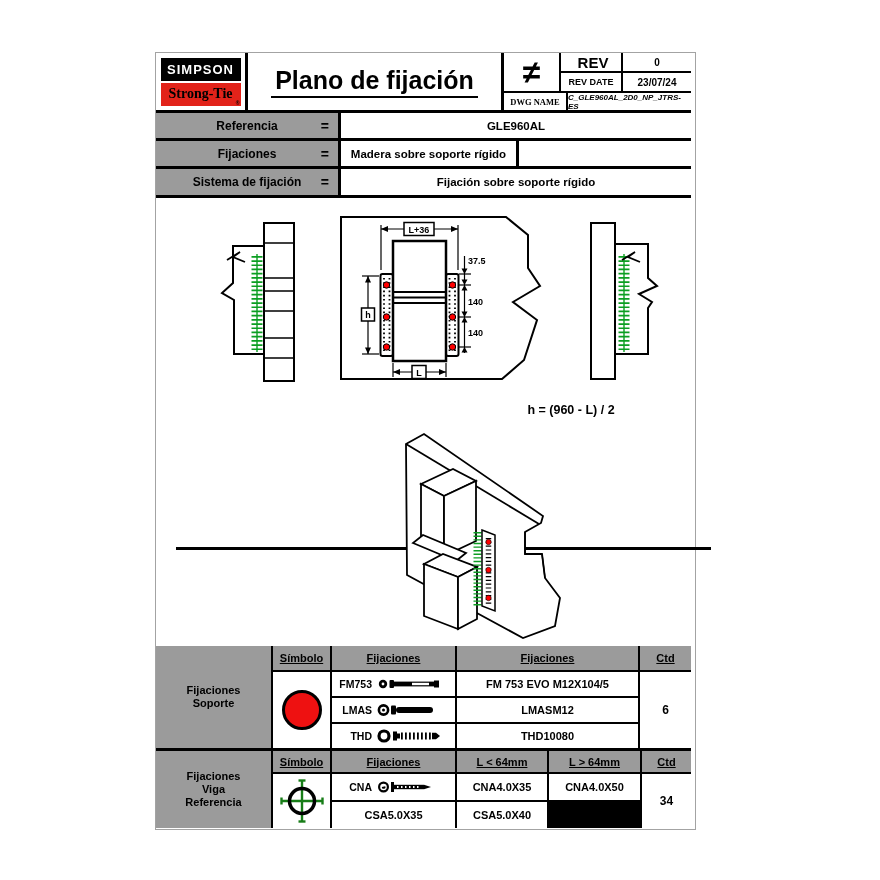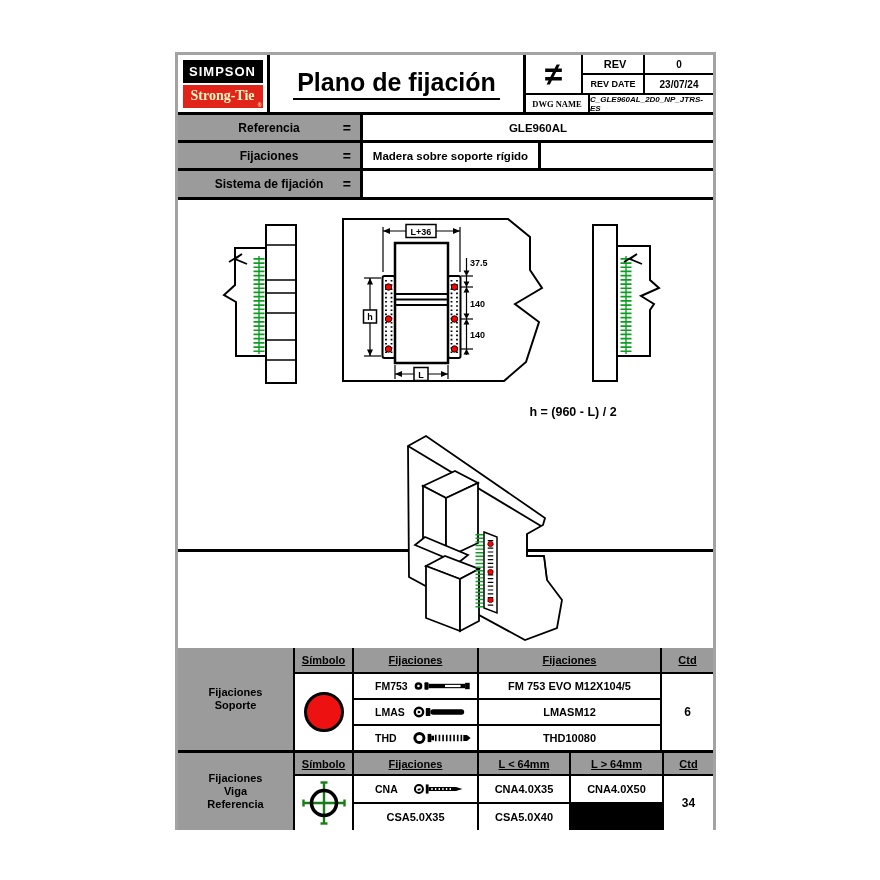--- a/index.html
+++ b/index.html
@@ -1,64 +1,64 @@
 <!DOCTYPE html>
 <html style="--sheet-gray: #9b9b9b; --logo-red: #e2231a; --symbol-red: #ee1111; --screw-green: #0c9e22; --crosshair-green: #177d17; --marker-red: #ff0000;"><head>
 <meta charset="utf-8">
 <style>
   html,body{margin:0;padding:0;background:#fff;}
   .canvas{position:relative;width:880px;height:880px;background:#fff;
           font-family:"Liberation Sans",sans-serif;font-weight:bold;color:#000;overflow:hidden;}
-  .sheet{position:absolute;left:175px;top:52px;width:541px;height:778px;
-         border:3px solid #a3a3a3;box-sizing:border-box;background:#fff;}
+  .sheet{position:absolute;left:155px;top:52px;width:541px;height:778px;
+         border:1px solid #a3a3a3;box-sizing:border-box;background:#fff;}
   .band{position:absolute;left:0;width:535px;box-sizing:border-box;}
 
   
   .hdr{top:0;height:60px;border-bottom:3px solid #000;display:flex;}
   .logo-cell{width:92px;border-right:3px solid #000;box-sizing:border-box;
              display:flex;flex-direction:column;align-items:center;justify-content:center;gap:2px;}
   .logo-black{background:#000;color:#fff;width:80px;height:23px;display:flex;align-items:center;
               justify-content:center;font-size:13px;letter-spacing:1px;}
-  .logo-red{background:var(--logo-red);color:#fef9c3;width:80px;height:23px;display:flex;align-items:center;
+  .logo-red{background:var(--logo-red);color:#000000;width:80px;height:23px;display:flex;align-items:center;
             justify-content:center;font-family:"Liberation Serif",serif;font-size:14px;position:relative;}
   .logo-red .reg{position:absolute;right:1px;bottom:0;font-size:5px;font-family:"Liberation Sans",sans-serif;}
   .title-cell{flex:1;display:flex;align-items:center;justify-content:center;}
   .title-cell span{font-size:25px;border-bottom:2.5px solid #000;padding:0 4px 1px 4px;}
   .rev-block{width:190px;border-left:3px solid #000;box-sizing:border-box;position:relative;}
   .rb{position:absolute;display:flex;align-items:center;justify-content:center;box-sizing:border-box;}
   .rline{position:absolute;background:#000;}
 
   
   .info-row{display:flex;border-bottom:3px solid #000;}
   .i1{top:60px;height:28px;}
   .i2{top:88px;height:28px;}
   .i3{top:116px;height:29px;}
   .info-label{width:185px;background:var(--sheet-gray);border-right:3px solid #000;box-sizing:border-box;
               position:relative;display:flex;align-items:center;justify-content:center;font-size:12px;}
   .info-label .eq{position:absolute;right:9px;font-size:14px;}
   .info-val{flex:1;display:flex;align-items:center;justify-content:center;font-size:11.5px;}
   .info-val.split{flex:none;width:178px;border-right:3px solid #000;box-sizing:border-box;}
 
   
-  .draw{top:145px;height:352px;border-bottom:3px solid #000;}
+  .draw{top:145px;height:352px;border-bottom:3px solid #000;margin-left:20px;}
   .draw svg{display:block;width:535px;height:445px;}
   .dim{font-size:9px;font-weight:bold;}
   .formula{font-size:12.5px;font-weight:bold;}
 
   
   .tblgrid{display:grid;gap:2px;background:#000;height:100%;}
   .t1{top:593px;height:105px;border-bottom:3px solid #000;}
   .t1 .tblgrid{grid-template-columns:115px 57px 123px 181px 1fr;grid-template-rows:24px 1fr 1fr 1fr;}
   .t2{top:698px;height:77px;}
   .t2 .tblgrid{grid-template-columns:115px 57px 123px 90px 91px 1fr;grid-template-rows:21px 1fr 1fr;}
   .tc{background:#fff;display:flex;align-items:center;justify-content:center;font-size:11px;}
   .th{background:var(--sheet-gray);display:flex;align-items:center;justify-content:center;font-size:11px;text-decoration:underline;}
   .tlabel{background:var(--sheet-gray);display:flex;flex-direction:column;align-items:center;
           justify-content:center;font-size:11px;line-height:13px;}
-  .iconcell{justify-content:flex-start;padding-left:21px;gap:5px;}
+  .iconcell{justify-content:flex-start;padding-left:7px;gap:5px;text-align:right;}
   .codetxt{font-size:10.5px;min-width:33px;}
   .red-dot-symbol{width:34px;height:34px;border-radius:50%;background:var(--symbol-red);border:3px solid #000;}
   .ctdval{font-size:12px;}
 </style>
 </head>
 <body>
 
 <div class="canvas">
   <div class="sheet">
 
@@ -73,21 +73,21 @@
       <div class="title-cell">
         <span>Plano de fijación</span>
       </div>
       <div class="rev-block">
         <div class="rline" style="left:55px;right:0;top:18px;height:2px;"></div>
         <div class="rline" style="left:0;right:0;top:38px;height:2px;"></div>
         <div class="rline" style="left:55px;top:0;width:2px;height:38px;"></div>
         <div class="rline" style="left:117px;top:0;width:2px;height:38px;"></div>
         <div class="rline" style="left:62px;top:40px;width:2px;bottom:0;"></div>
         <div class="rb" style="left:0;top:0;width:55px;height:38px;font-size:32px;font-weight:900;">≠</div>
-        <div class="rb" style="left:57px;top:0;width:64px;height:18px;font-size:11px;">REV</div>
+        <div class="rb" style="left:57px;top:0;width:64px;height:18px;font-size:15px;">REV</div>
         <div class="rb" style="left:119px;top:0;right:0;height:18px;font-size:10px;">0</div>
         <div class="rb" style="left:57px;top:20px;width:60px;height:18px;font-size:9px;">REV DATE</div>
         <div class="rb" style="left:119px;top:20px;right:0;height:18px;font-size:10px;">23/07/24</div>
         <div class="rb" style="left:0;top:40px;width:62px;bottom:0;font-size:8.5px;font-family:Liberation Serif, serif;">DWG NAME</div>
         <div class="rb" style="left:64px;top:40px;right:0;bottom:0;font-size:8px;font-style:italic;">C_GLE960AL_2D0_NP_JTRS-ES</div>
       </div>
     </div>
 
     <div class="band info-row i1">
       <div class="info-label">
@@ -101,20 +101,21 @@
         <span>Fijaciones</span>
         <span class="eq">=</span>
       </div>
       <div class="info-val split">Madera sobre soporte rígido</div>
     </div>
     <div class="band info-row i3">
       <div class="info-label">
         <span>Sistema de fijación</span>
         <span class="eq">=</span>
       </div>
+      <div class="info-val">Fijación sobre soporte rígido</div>
     </div>
 
     <div class="band draw">
       <svg viewBox="0 0 535 445" preserveAspectRatio="none">
 
         <g fill="none" stroke="#000" stroke-width="2">
           <path d="M88,48 L57,48 L57,85 L46,95 L58,102 L58,156 L88,156"></path>
           <rect x="88" y="25" width="30" height="158" fill="#fff"></rect>
           <path d="M88,45 H118 M88,80 H118 M88,93 H118 M88,113 H118 M88,140 H118 M88,160 H118" stroke-width="1.6"></path>
           <line x1="81" y1="58" x2="81" y2="152" stroke="var(--screw-green)" stroke-width="11" stroke-dasharray="1.7 2.5"></line>

